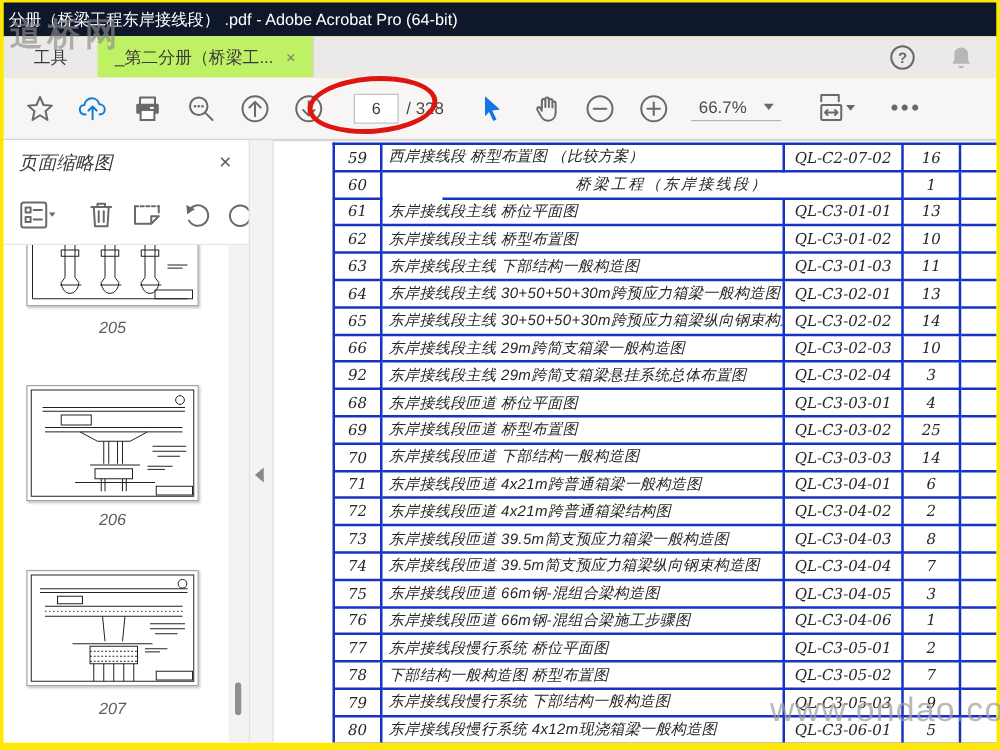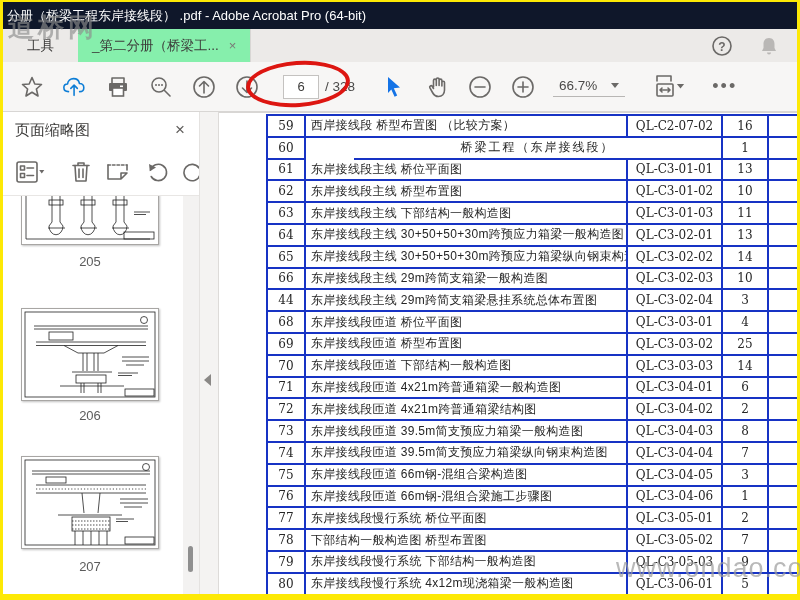--- a/index.html
+++ b/index.html
@@ -7,42 +7,42 @@
   #app { position:relative; width:800px; height:600px; background:#fde905; }
 
   
   .titlebar { position:absolute; left:3px; top:2px; right:3px; height:27px; background:#0f172a;
     color:#fff; font-size:13px; line-height:27px; padding-left:4px; white-space:nowrap; overflow:hidden; }
 
   
   .tabbar { position:absolute; left:3px; top:29px; right:3px; height:33px; background:#eceae8;
     display:flex; align-items:stretch; }
   .tab { display:flex; align-items:center; justify-content:flex-start; font-size:13.5px; color:#3b3a39; padding:0 24px; cursor:default; }
-  .tab.active { background:#86efac; border-right:1px solid #d8d6d4; padding:0 14px; }
+  .tab.active { background:#bef264; border-right:1px solid #d8d6d4; padding:0 14px; }
   .tab .close-x { margin-left:10px; color:#7a7876; font-size:13px; }
   .tabbar-right { margin-left:auto; display:flex; align-items:center; gap:26px; padding-right:18px; }
 
   
   .toolbar { position:absolute; left:3px; top:62px; right:3px; height:50px; background:#f7f6f5;
     border-bottom:1px solid #d8d6d4; display:flex; align-items:center; padding-left:16px; }
   .tbtn { width:26px; height:26px; display:flex; align-items:center; justify-content:center; margin-right:17px; }
   .pagebox { width:36px; height:24px; background:#fff; border:1px solid #c4c2c0; font-size:13px; color:#3b3a39;
     text-align:center; margin:0 6px 0 6px; font-family:"Liberation Sans",sans-serif; }
   .pagetotal { font-size:13.5px; color:#4a4948; margin-right:26px; white-space:nowrap; }
   .zoombox { display:flex; align-items:center; border-bottom:1px solid #b8b6b4; padding:2px 6px 3px 6px; margin-right:24px; }
   .zoombox .zval { font-size:13.5px; color:#4a4948; margin-right:14px; }
   .caret { width:0; height:0; border-left:4px solid transparent; border-right:4px solid transparent; border-top:5px solid #6b6967; }
   .dots { font-size:18px; color:#6b6967; letter-spacing:2px; margin-left:6px; }
 
   
   .red-ellipse { position:absolute; left:246px; top:61px; width:104px; height:46px;
     border:4.5px solid #dd1611; border-radius:50%; transform:rotate(-4deg); pointer-events:none; z-index:40; }
 
   
-  .main { position:absolute; left:3px; top:112px; right:3px; bottom:6px; display:flex; background:#fff; }
+  .main { position:absolute; left:3px; top:112px; right:3px; bottom:6px; display:flex; background:#fff;font-style:italic; }
 
   
   .sidebar { width:196px; background:#fff; position:relative; flex:none; }
   .panel-head { height:36px; display:flex; align-items:center; padding:0 14px 0 12px; }
   .panel-title { font-size:15px; color:#3b3a39; flex:1; }
   .panel-close { color:#5f5d5b; font-size:17px; }
   .panel-tools { height:48px; display:flex; align-items:center; padding-left:12px; border-bottom:1px solid #e8e6e4; }
   .ptool { display:flex; align-items:center; margin-right:12px; }
   .ptool-sep { width:1px; height:26px; background:#d8d6d4; margin:0 10px 0 2px; }
   .thumb-list { position:absolute; left:0; top:84px; right:16px; bottom:0; overflow:hidden; }
@@ -402,21 +402,21 @@
             <div class="tcell extra"></div>
           </div>
           <div class="trow">
             <div class="tcell no">66</div>
             <div class="tcell title">东岸接线段主线 29m跨简支箱梁一般构造图</div>
             <div class="tcell code">QL-C3-02-03</div>
             <div class="tcell count">10</div>
             <div class="tcell extra"></div>
           </div>
           <div class="trow">
-            <div class="tcell no">44</div>
+            <div class="tcell no">92</div>
             <div class="tcell title">东岸接线段主线 29m跨简支箱梁悬挂系统总体布置图</div>
             <div class="tcell code">QL-C3-02-04</div>
             <div class="tcell count">3</div>
             <div class="tcell extra"></div>
           </div>
           <div class="trow">
             <div class="tcell no">68</div>
             <div class="tcell title">东岸接线段匝道 桥位平面图</div>
             <div class="tcell code">QL-C3-03-01</div>
             <div class="tcell count">4</div>

